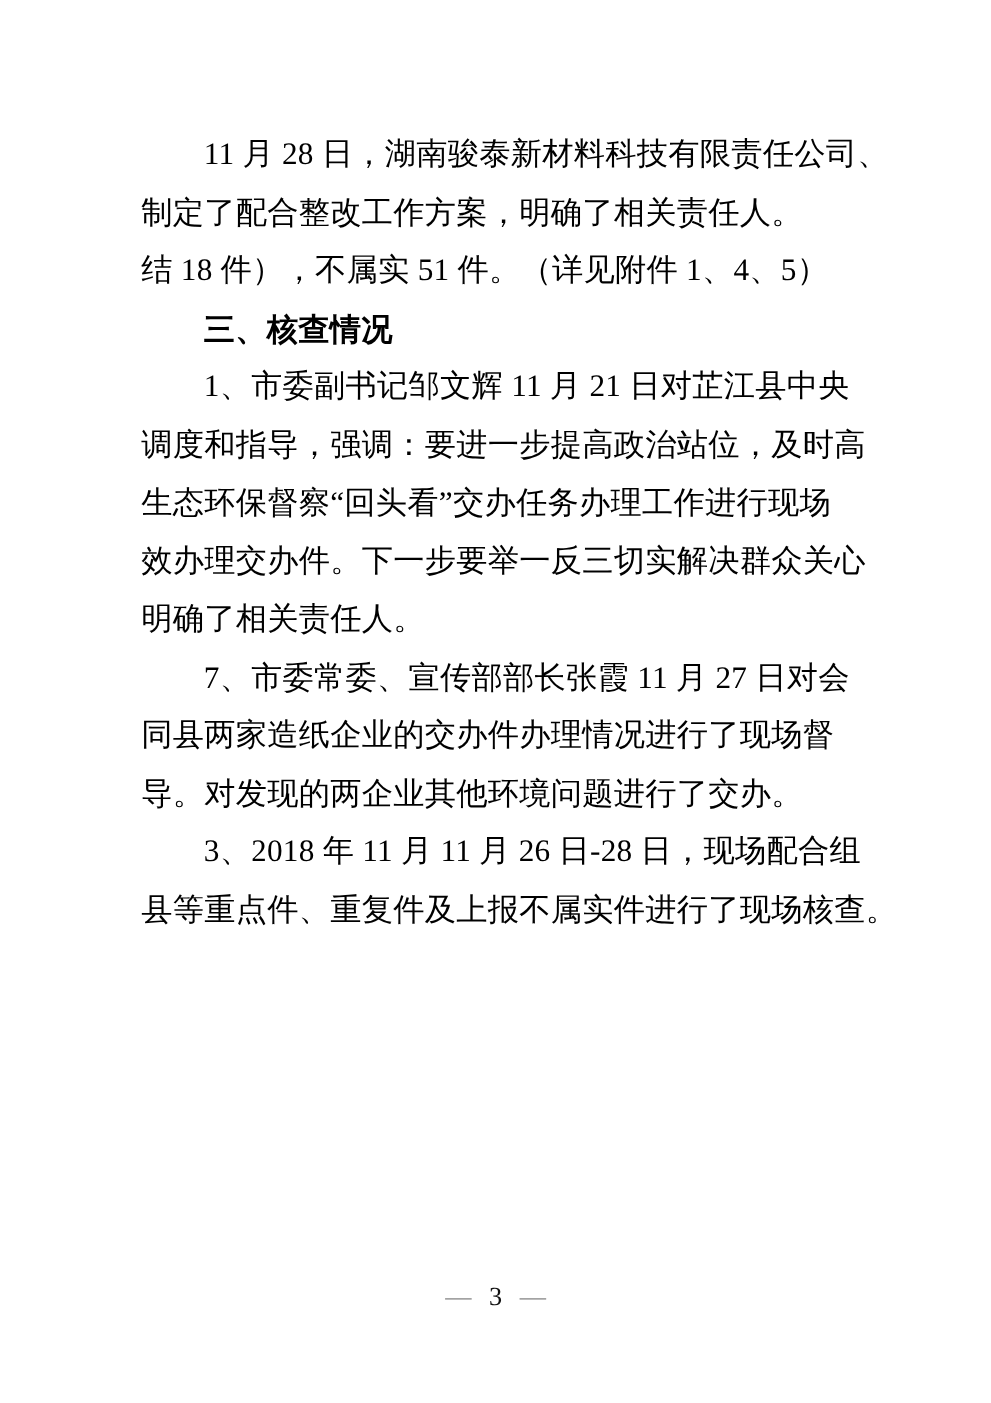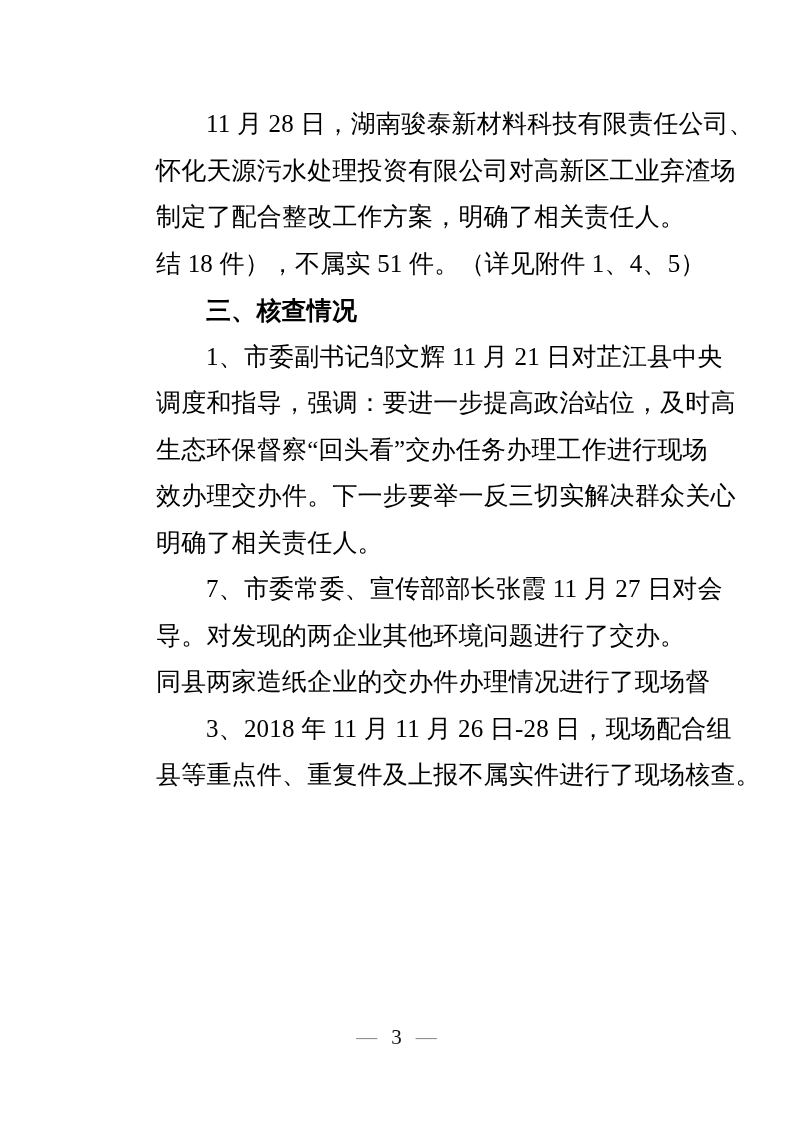--- a/index.html
+++ b/index.html
@@ -14,21 +14,20 @@
     background: #ffffff;
     overflow: hidden;
     font-family: "Liberation Serif", "DejaVu Serif", serif;
     color: #000000;
   }
   .doc-body {
     position: absolute;
     left: 113px;
     top: 101px;
     width: 575px;
-    margin-left: 43px;
   }
   .text-line {
     font-size: 25px;
     line-height: 46.5px;
     height: 46.5px;
     white-space: nowrap;
     letter-spacing: 0.2px;
     font-weight: 500;
   }
   .text-line.indent {
@@ -58,32 +57,31 @@
     font-family: "Liberation Serif", "DejaVu Serif", serif;
   }
 </style>
 </head>
 <body>
 
 <div class="page">
 
   <div class="doc-body" id="doc-lines">
       <div class="text-line indent">11 月 28 日，湖南骏泰新材料科技有限责任公司、</div>
-      <div class="text-line">怀化天源污水处理投资有限公司对高新区工业弃渣场</div>
       <div class="text-line">制定了配合整改工作方案，明确了相关责任人。</div>
       <div class="text-line">结 18 件），不属实 51 件。（详见附件 1、4、5）</div>
       <div class="text-line indent heading">三、核查情况</div>
       <div class="text-line indent">1、市委副书记邹文辉 11 月 21 日对芷江县中央</div>
       <div class="text-line">调度和指导，强调：要进一步提高政治站位，及时高</div>
       <div class="text-line">生态环保督察“回头看”交办任务办理工作进行现场</div>
       <div class="text-line">效办理交办件。下一步要举一反三切实解决群众关心</div>
       <div class="text-line">明确了相关责任人。</div>
       <div class="text-line indent">7、市委常委、宣传部部长张霞 11 月 27 日对会</div>
+      <div class="text-line">同县两家造纸企业的交办件办理情况进行了现场督</div>
       <div class="text-line">导。对发现的两企业其他环境问题进行了交办。</div>
-      <div class="text-line">同县两家造纸企业的交办件办理情况进行了现场督</div>
       <div class="text-line indent">3、2018 年 11 月 11 月 26 日-28 日，现场配合组</div>
       <div class="text-line">县等重点件、重复件及上报不属实件进行了现场核查。</div>
     </div>
 
   <div class="page-footer">
     <span class="dash">—</span><span class="page-num">3</span><span class="dash">—</span>
   </div>
 
 </div>
 

